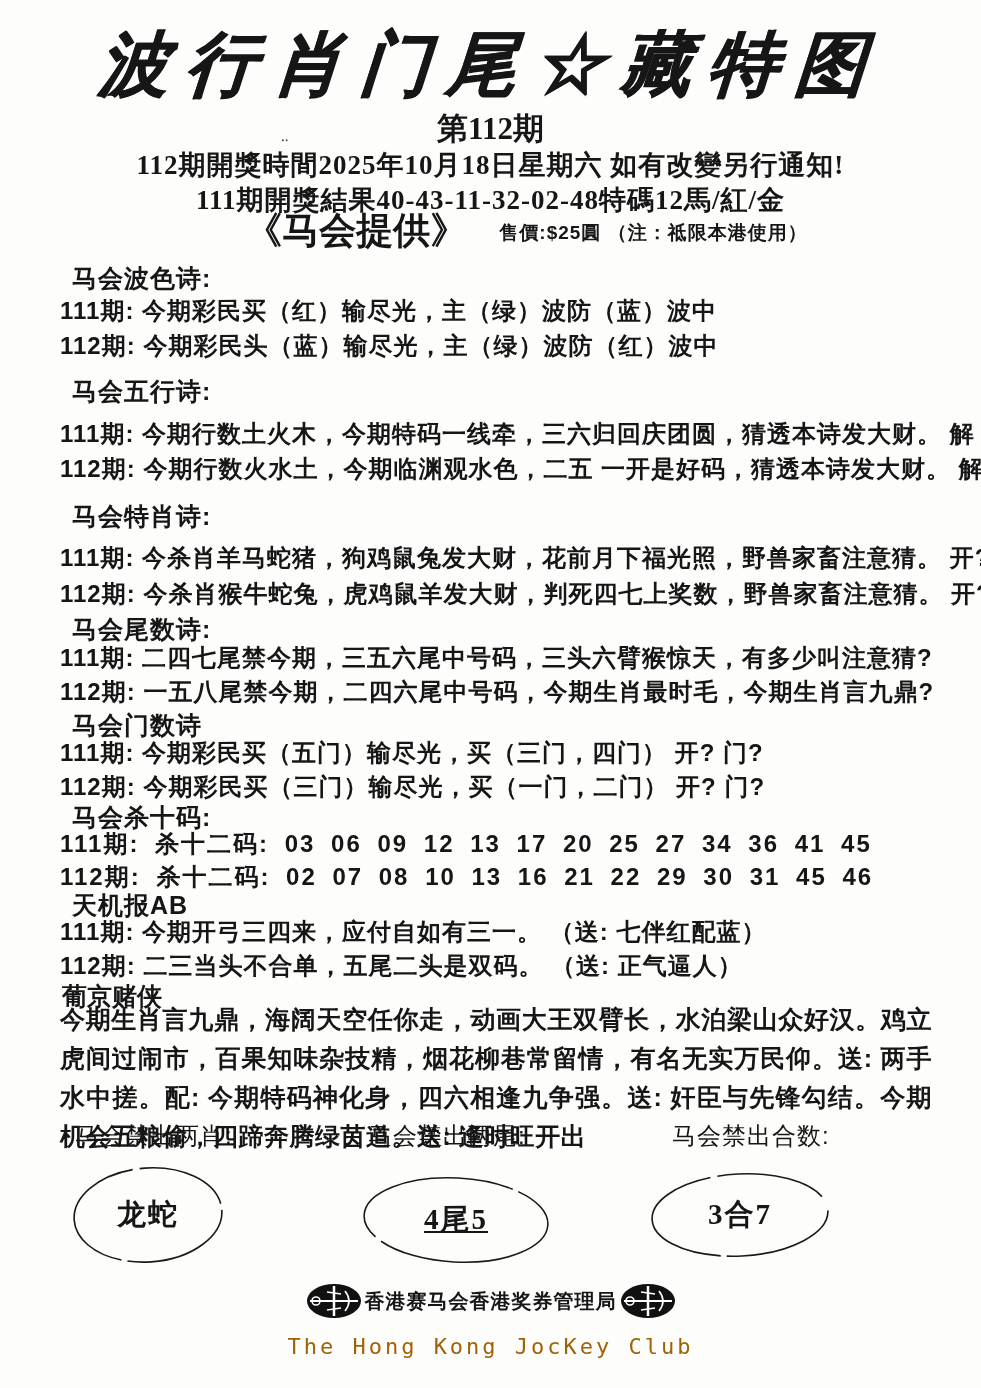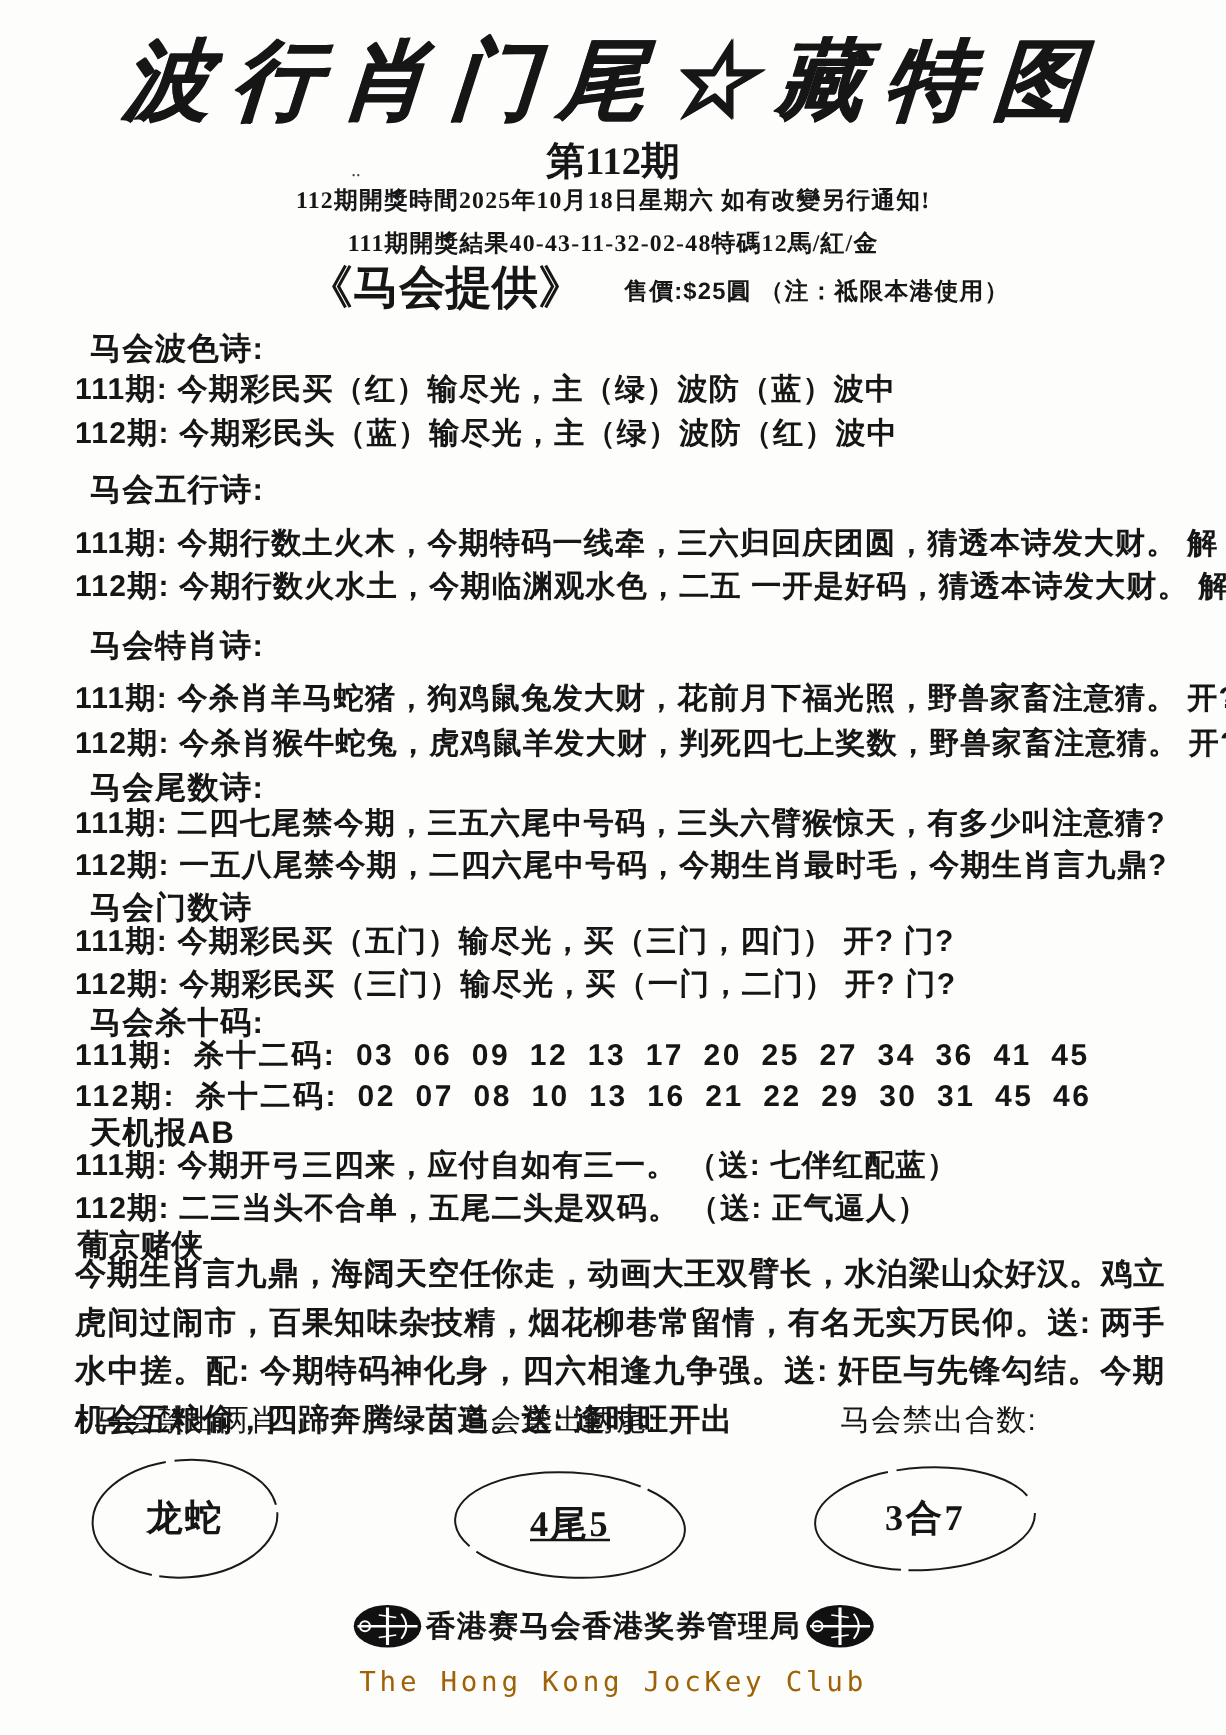--- a/index.html
+++ b/index.html
@@ -11,21 +11,21 @@
   .abs { position:absolute; }
   .centered { left:0; width:100%; text-align:center; }
 
   .title {
     top:18px; font-family:"DejaVu Serif", serif; font-weight:900; font-style:italic;
     font-size:70px; letter-spacing:17px; transform:skewX(-4deg); white-space:nowrap;
     text-shadow:1px 0 0 #161616, 0 1px 0 #161616;
   }
   .artifact { top:126px; left:281px; font-size:14px; color:#3a3a3a; letter-spacing:2px; }
   .issue { top:108px; font-family:"Liberation Serif", serif; font-weight:bold; font-size:31px; }
-  .hline { font-family:"Liberation Serif", serif; font-weight:bold; font-size:19px; letter-spacing:1px; }
+  .hline { font-family:"Liberation Serif", serif; font-weight:bold; font-size:27px; letter-spacing:1px; }
   .drawtime { top:147px; }
   .result { top:182px; }
 
   .provider-row { top:212px; display:flex; justify-content:center; align-items:flex-end; gap:32px;margin-left:36px; }
   .provider { font-family:"Liberation Serif", serif; font-weight:bold; font-size:37px; line-height:1.05; }
   .price-note { font-weight:bold; font-size:19px; padding-bottom:5px; letter-spacing:1px; }
 
   .sec-h { left:72px; font-weight:bold; font-size:25px; letter-spacing:1px; white-space:nowrap; }
   .sec-l { left:60px; font-weight:bold; font-size:24px; letter-spacing:1px; white-space:nowrap; }
   .nums { word-spacing:7px; letter-spacing:2px; }
@@ -36,21 +36,21 @@
     line-height:39px; text-align:justify; letter-spacing:0.5px;
   }
 
   .forbid-label { top:1120px; font-weight:normal; font-size:24px; letter-spacing:1px; white-space:nowrap; }
   .oval { display:flex; align-items:center; justify-content:center; }
   .oval svg { position:absolute; left:0; top:0; }
   .oval-text { position:relative; font-weight:bold; font-size:29px; letter-spacing:2px;
     font-family:"Liberation Serif", serif; }
 
   .footer-row { top:1281px; display:flex; justify-content:center; align-items:center; gap:2px; }
-  .footer-org { font-weight:bold; font-size:24px; letter-spacing:1px; }
+  .footer-org { font-weight:bold; font-size:20px; letter-spacing:1px; }
   .footer-en { top:1334px; font-family:"DejaVu Sans Mono", monospace; font-size:22px; letter-spacing:3px; color:#a16207; }
 </style>
 </head>
 <body>
 
 <div class="page">
 
   <div class="abs centered title">波行肖门尾☆藏特图</div>
   <div class="abs artifact">‥</div>
   <div class="abs centered issue">第112期</div>

